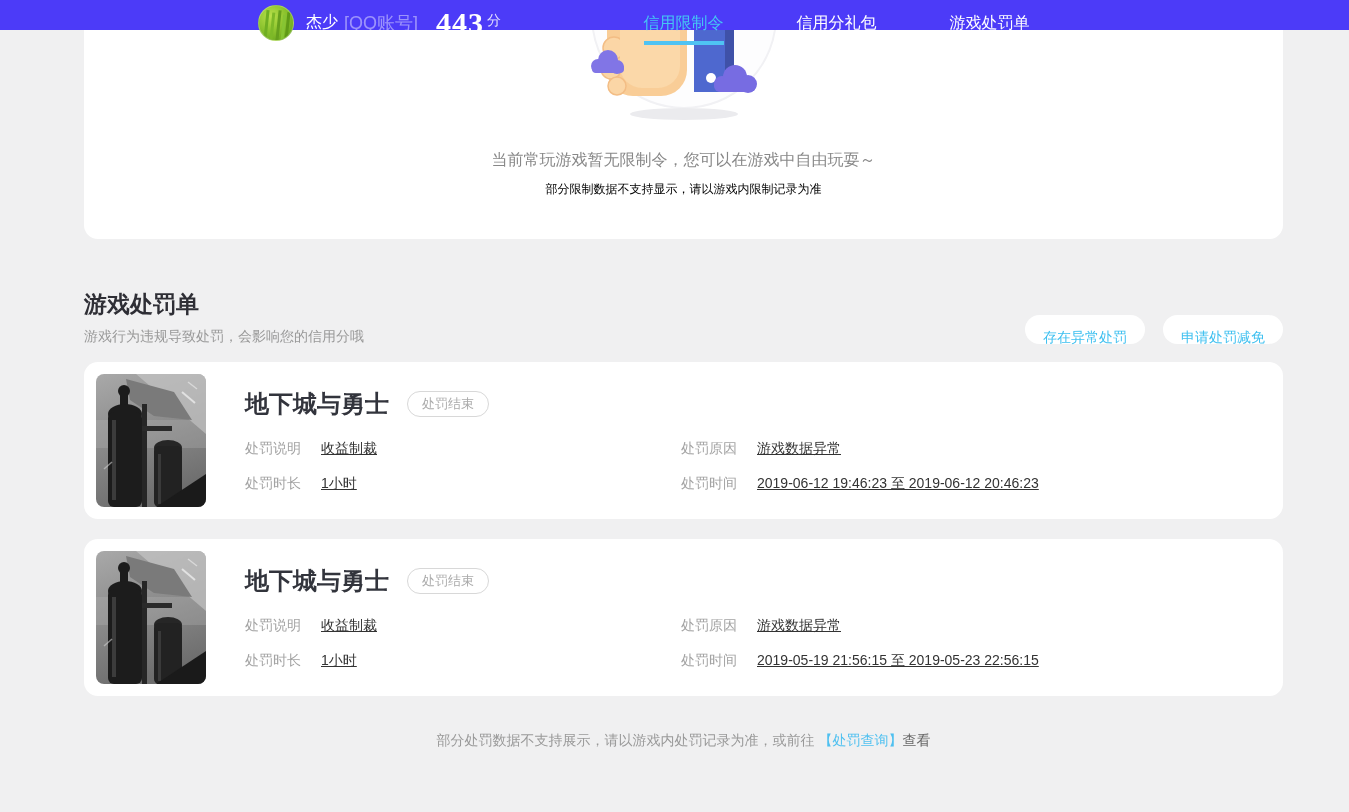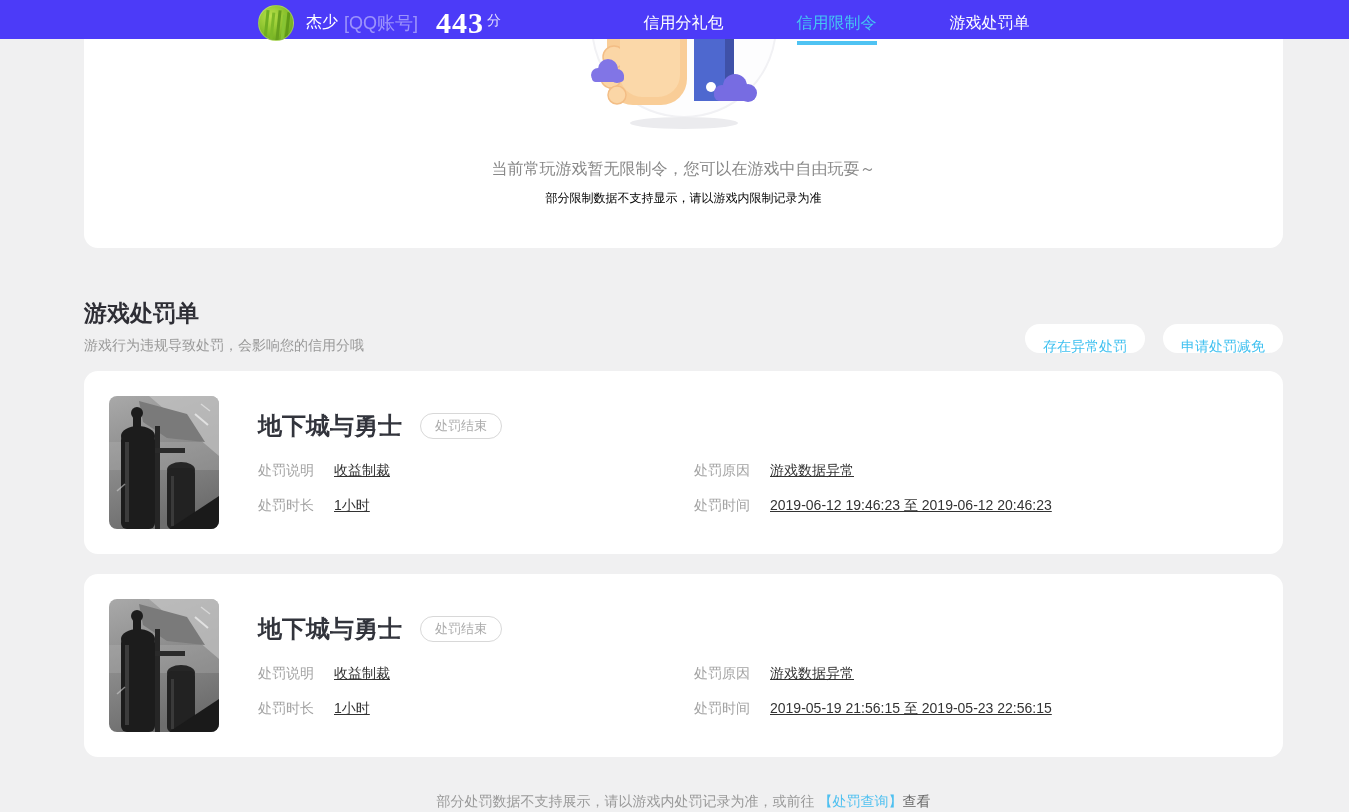--- a/index.html
+++ b/index.html
@@ -6,21 +6,21 @@
   html, body {
     width: 1349px; height: 812px;
     background: #f0f0f1;
     font-family: "Liberation Sans", "DejaVu Sans", sans-serif;
     overflow: hidden;
   }
 
   
   .topbar {
     position: relative;
-    height: 39px;
+    height: 30px;
     background: #4c3bf8;
     z-index: 5;
   }
   .user-block {
     position: absolute;
     left: 258px; top: 0;
     height: 45px;
     display: flex;
     align-items: center;
   }
@@ -144,21 +144,21 @@
     font-family: inherit;
     line-height: 29px;
     cursor: pointer;
   }
 
   
   .cards { margin-top: 16px; }
   .penalty-card {
     background: #ffffff;
     border-radius: 14px;
-    padding: 25px;
+    padding: 12px;
     display: flex;
     margin-bottom: 20px;
   }
   .thumb-wrap {
     width: 110px; height: 133px;
     border-radius: 8px;
     overflow: hidden;
     flex: none;
   }
   .card-main { margin-left: 39px; flex: 1; padding-top: 14px; }
@@ -210,22 +210,22 @@
 
 <div class="topbar">
   <div class="user-block">
     <div class="avatar"></div>
     <span class="user-name">杰少</span>
     <span class="user-tag">[QQ账号]</span>
     <span class="score">443</span>
     <span class="score-unit">分</span>
   </div>
   <div class="nav">
+    <div class="nav-item active">信用限制令</div>
     <div class="nav-item">信用分礼包</div>
-    <div class="nav-item active">信用限制令</div>
     <div class="nav-item">游戏处罚单</div>
   </div>
 </div>
 
 <div class="container">
 
   <div class="restrict-card">
     <svg class="illus" width="200" height="92" viewBox="0 0 200 92">
       <circle cx="100" cy="-14" r="92" fill="#fdfdfe" stroke="#f1f1f4" stroke-width="2"></circle>
       <ellipse cx="100" cy="84" rx="54" ry="6" fill="#ebebee"></ellipse>

